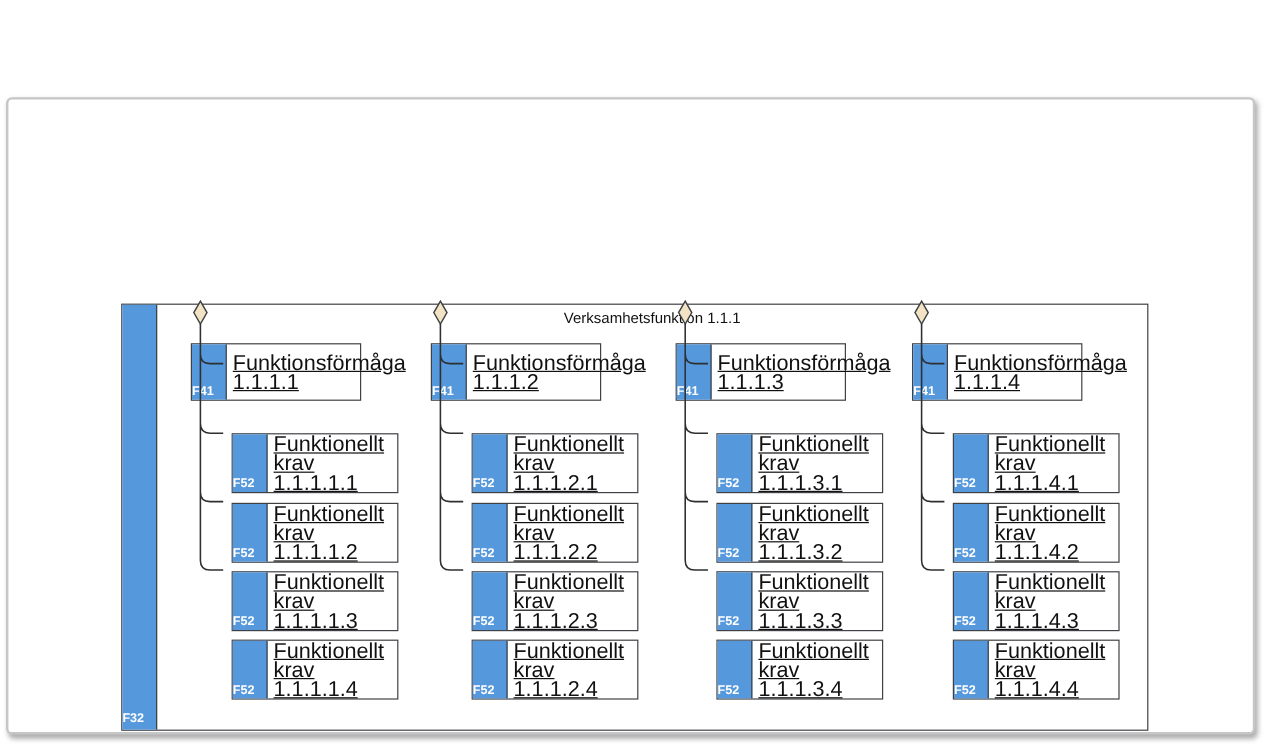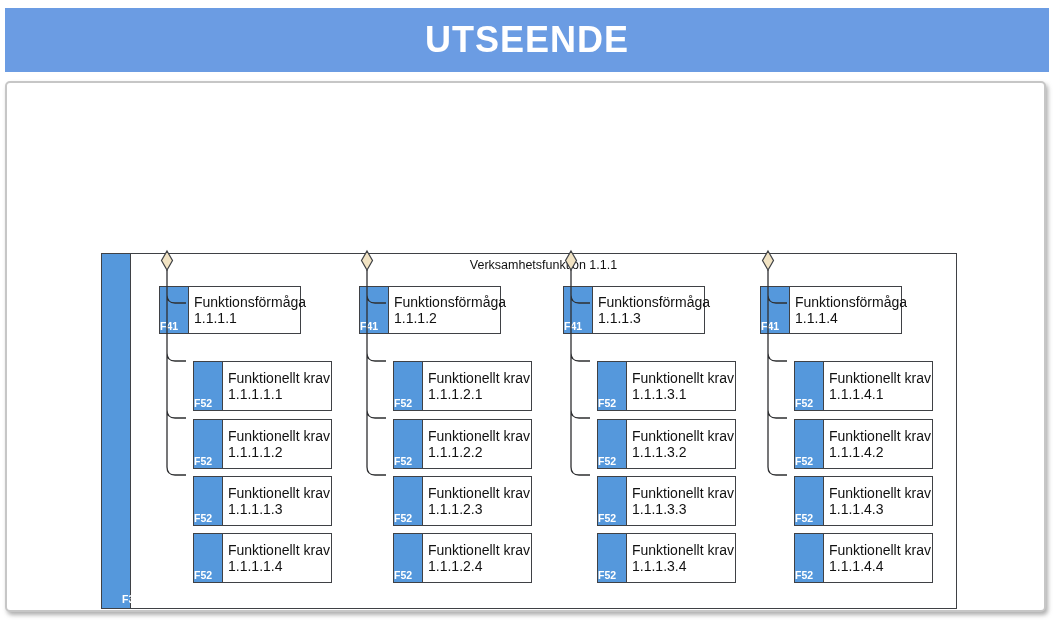--- a/index.html
+++ b/index.html
@@ -32,41 +32,38 @@
   .outer-title{position:absolute;top:4px;left:29px;right:0;text-align:center;
     font-size:12.5px;color:#111;}
 
   
   .node{position:absolute;display:flex;background:#fff;
     border:1.5px solid var(--node-border);z-index:2;}
   .tab{flex:none;width:29px;position:relative;background:var(--node-blue);
     border-right:1.5px solid var(--node-border);}
   .tab-label{position:absolute;bottom:1px;left:0;right:0;text-align:left;
     color:#fff;font-size:10.5px;font-weight:600;}
-  .outer-tab .tab-label{bottom:3px;padding-left:20px;}
+  .outer-tab .tab-label{bottom:3px;}
   .node-text{display:flex;flex-direction:column;justify-content:center;
-    padding-left:5px;font-size:14px;line-height:16px;color:#111;}
+    padding-left:5px;font-size:18px;line-height:16px;color:#111;text-decoration:underline;}
   .cap{top:203px;width:142px;height:48px;}
   .req{width:139px;height:50px;}
   .rt0{top:278px}.rt1{top:336px}.rt2{top:393px}.rt3{top:450px}
 
   
   #connectors{position:absolute;left:0;top:0;width:1054px;height:629px;
     pointer-events:none;z-index:3;}
   .connector{fill:none;stroke:#2E2F31;stroke-width:1.3;}
   .diamond{fill:var(--diamond-fill);stroke:var(--node-border);stroke-width:1.2;}
 </style>
 </head>
 <body>
 
 <div class="page">
 
-  <header class="banner">
-    <h1>UTSEENDE</h1>
-  </header>
 
   <div class="panel">
 
     <div class="outer-box">
       <div class="outer-tab">
         <span class="tab-label">F32</span>
       </div>
       <div class="outer-title">Verksamhetsfunktion 1.1.1</div>
     </div>
 

